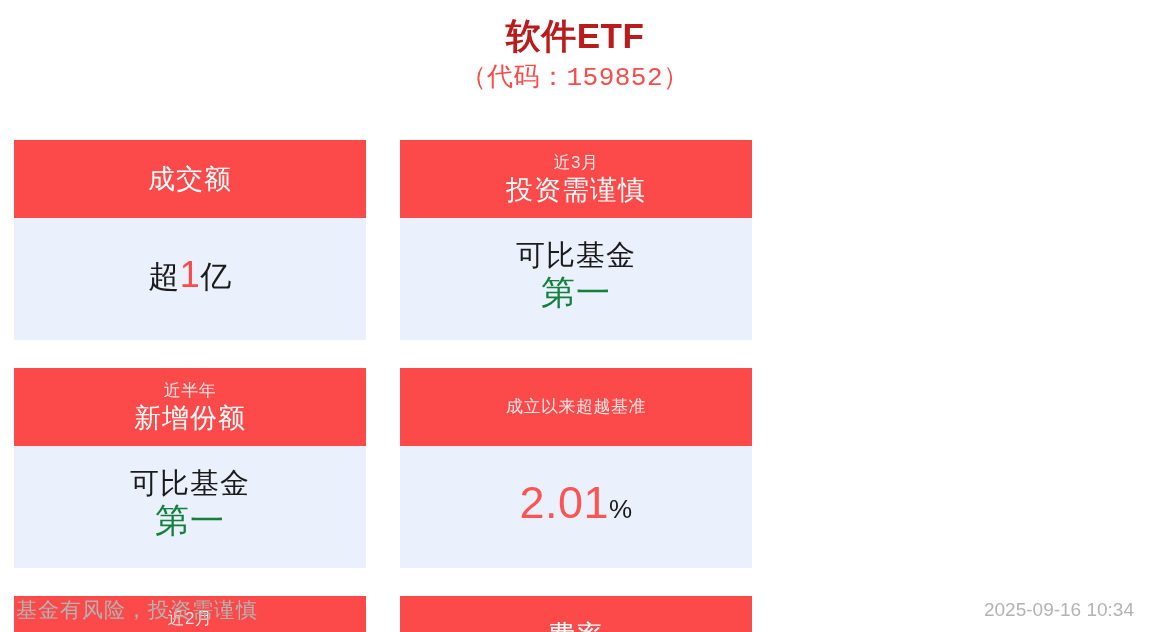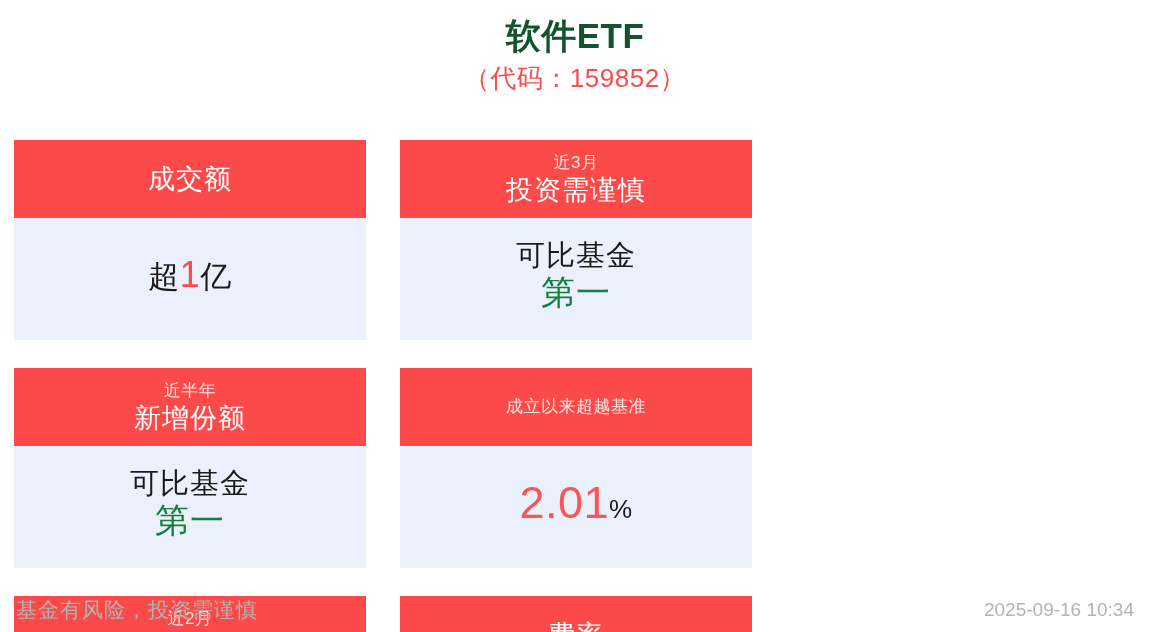--- a/index.html
+++ b/index.html
@@ -21,30 +21,31 @@
   }
 
   
   .title-block {
     text-align: center;
     padding-top: 16px;
   }
   .title-main {
     font-size: 35px;
     font-weight: bold;
-    color: #14532d;
+    color: #b91c1c;
     line-height: 1.15;
     letter-spacing: 0.5px;
   }
   .title-sub {
     font-size: 26px;
     color: #fb4c4c;
     line-height: 1.3;
     margin-top: 6px;
     letter-spacing: 0.5px;
+    font-family: Liberation Mono, monospace;
   }
 
   
   .grid {
     position: absolute;
     left: 14px;
     top: 140px;
     width: 1122px;
     display: flex;
     flex-wrap: wrap;

